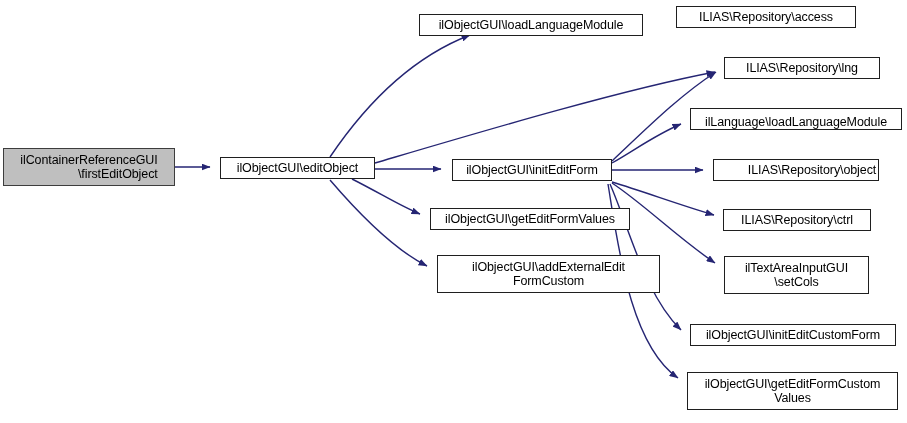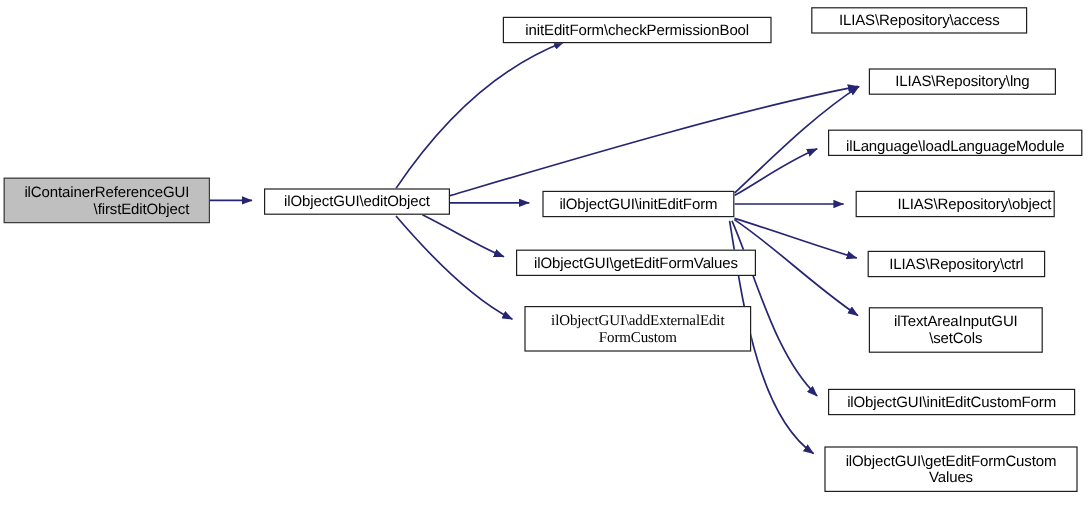--- a/index.html
+++ b/index.html
@@ -75,24 +75,24 @@
         <path d="M612,183 C645,205 678,238 715,263"></path>
         <path d="M610,184 C630,230 645,295 681,330"></path>
         <path d="M608,184 C618,245 630,345 678,378"></path>
       </g>
   </svg>
 
   <div id="nodes-group">
       <div class="node root" style="left: 3px; top: 148px; width: 172px; height: 38px; text-align: right;"><span class="node-label">ilContainerReferenceGUI
 \firstEditObject</span></div>
       <div class="node thin" style="left: 220px; top: 157px; width: 155px; height: 22px;"><span class="node-label">ilObjectGUI\editObject</span></div>
-      <div class="node thin" style="left: 419px; top: 14px; width: 224px; height: 22px;"><span class="node-label">initEditForm\checkPermissionBool</span></div>
+      <div class="node thin" style="left: 419px; top: 14px; width: 224px; height: 22px;"><span class="node-label">ilObjectGUI\loadLanguageModule</span></div>
       <div class="node thin" style="left: 452px; top: 159px; width: 160px; height: 22px;"><span class="node-label">ilObjectGUI\initEditForm</span></div>
       <div class="node thin" style="left: 430px; top: 208px; width: 200px; height: 22px;"><span class="node-label">ilObjectGUI\getEditFormValues</span></div>
-      <div class="node thin" style="left: 437px; top: 255px; width: 189px; height: 38px; font-family: Liberation Serif, serif;"><span class="node-label">ilObjectGUI\addExternalEdit
+      <div class="node thin" style="left: 437px; top: 255px; width: 223px; height: 38px;"><span class="node-label">ilObjectGUI\addExternalEdit
 FormCustom</span></div>
       <div class="node thin" style="left: 676px; top: 6px; width: 180px; height: 22px;"><span class="node-label">ILIAS\Repository\access</span></div>
       <div class="node thin" style="left: 724px; top: 57px; width: 156px; height: 22px;"><span class="node-label">ILIAS\Repository\lng</span></div>
       <div class="node thin" style="left: 690px; top: 108px; width: 212px; height: 22px; align-items: flex-end;"><span class="node-label">ilLanguage\loadLanguageModule</span></div>
       <div class="node thin" style="left: 713px; top: 159px; width: 166px; height: 22px; padding-left: 32px;"><span class="node-label">ILIAS\Repository\object</span></div>
       <div class="node thin" style="left: 723px; top: 209px; width: 148px; height: 22px;"><span class="node-label">ILIAS\Repository\ctrl</span></div>
       <div class="node thin" style="left: 724px; top: 256px; width: 145px; height: 38px; align-items: center;"><span class="node-label">ilTextAreaInputGUI
 \setCols</span></div>
       <div class="node thin" style="left: 690px; top: 324px; width: 206px; height: 22px;"><span class="node-label">ilObjectGUI\initEditCustomForm</span></div>
       <div class="node thin" style="left: 687px; top: 372px; width: 211px; height: 38px;"><span class="node-label">ilObjectGUI\getEditFormCustom

